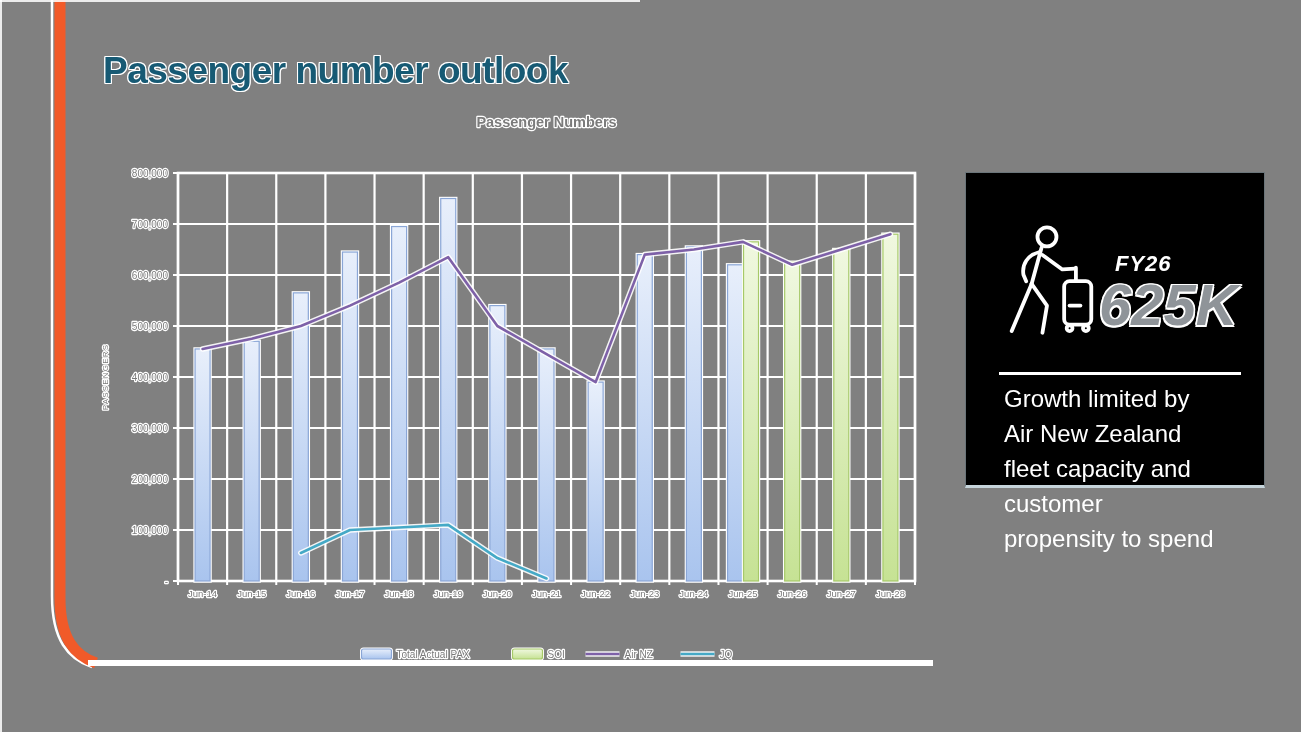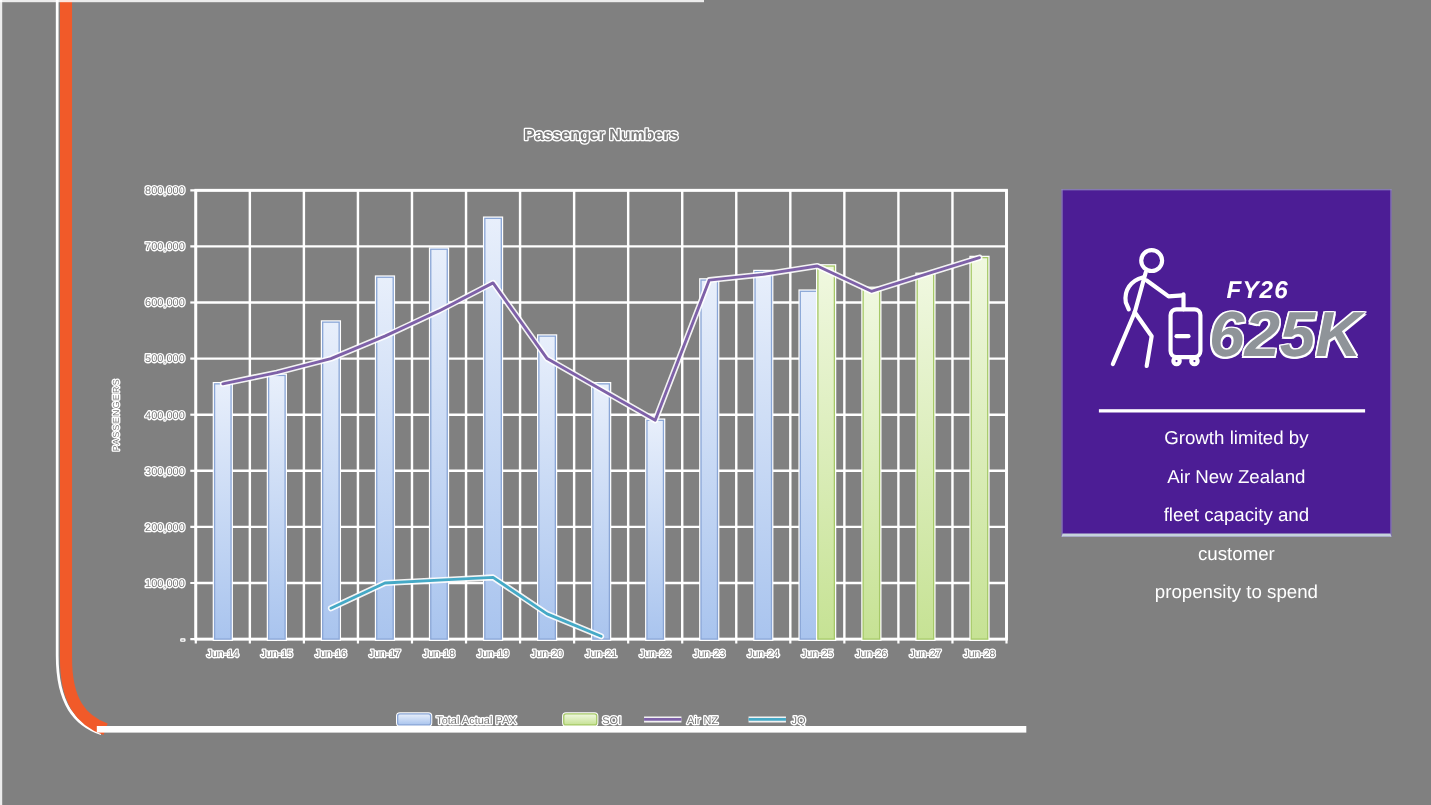--- a/index.html
+++ b/index.html
@@ -9,44 +9,45 @@
   .edge-left{position:absolute;left:0;top:0;width:2px;height:732px;background:rgba(255,255,255,.85);}
   .page-title{position:absolute;left:103px;top:50px;margin:0;font-size:37px;font-weight:600;
       letter-spacing:-.5px;color:#175a74;
       text-shadow:-1px -1px 0 #fff,1px -1px 0 #fff,-1px 1px 0 #fff,1px 1px 0 #fff,
                   -1px 0 0 #fff,1px 0 0 #fff,0 -1px 0 #fff,0 1px 0 #fff;}
   #chart{position:absolute;left:90px;top:105px;}
   .otext{fill:#7b7b7b;stroke:#ffffff;stroke-width:2.4;paint-order:stroke;stroke-linejoin:round;
          font-family:"Liberation Sans",sans-serif;}
   .accent-svg{position:absolute;left:0;top:0;}
   .baseline{position:absolute;left:88px;top:660px;width:845px;height:6px;background:#ffffff;}
-  .callout{position:absolute;left:965px;top:172px;width:300px;height:316px;background:#4c1d95;
-           box-sizing:border-box;border:1px solid rgba(195,214,223,.55);border-bottom:3px solid #c6d4db;text-align:center;}
+  .callout{position:absolute;left:965px;top:172px;width:300px;height:316px;background:#000000;
+           box-sizing:border-box;border:1px solid rgba(195,214,223,.55);border-bottom:3px solid #c6d4db;}
   .traveler{position:absolute;left:24px;top:50px;}
   .fy{position:absolute;left:149px;top:78px;color:#ffffff;font-size:22px;font-weight:bold;font-style:italic;letter-spacing:1px;}
   .fyval{position:absolute;left:133px;top:98px;color:#8f9499;font-size:58px;font-weight:bold;font-style:italic;
       text-shadow:-1.5px -1.5px 0 #fff,1.5px -1.5px 0 #fff,-1.5px 1.5px 0 #fff,1.5px 1.5px 0 #fff,
                   -1.5px 0 0 #fff,1.5px 0 0 #fff,0 -1.5px 0 #fff,0 1.5px 0 #fff;}
   .divider{position:absolute;left:33px;top:199px;width:242px;height:3px;background:#ffffff;}
   .desc{position:absolute;left:38px;top:208px;width:240px;margin:0;color:#ffffff;
-        font-size:17px;line-height:35px;font-weight:400;}
+        font-size:24px;line-height:35px;font-weight:400;}
 </style>
 </head>
 <body>
 
 <div class="slide">
 
   <svg class="accent-svg" width="140" height="732" aria-hidden="true">
     <path d="M52 0 V596 C52 640 68 659 92 667" fill="none" stroke="#ffffff" stroke-width="2.5"></path>
     <path d="M60 0 V598 C60 638 74 655 96 663" fill="none" stroke="#f15a29" stroke-width="11"></path>
   </svg>
 
   <div class="edge-top"></div>
   <div class="edge-left"></div>
 
+  <h1 class="page-title">Passenger number outlook</h1>
 
   <svg id="chart" width="860" height="570">
       <defs>
         <linearGradient id="grad0" x1="0" y1="0" x2="0" y2="1">
           <stop offset="0%" stop-color="#e8effb"></stop>
           <stop offset="100%" stop-color="#a9c4ee"></stop>
         </linearGradient>
         <linearGradient id="grad1" x1="0" y1="0" x2="0" y2="1">
           <stop offset="0%" stop-color="#f0f8e0"></stop>
           <stop offset="100%" stop-color="#c6e294"></stop>

